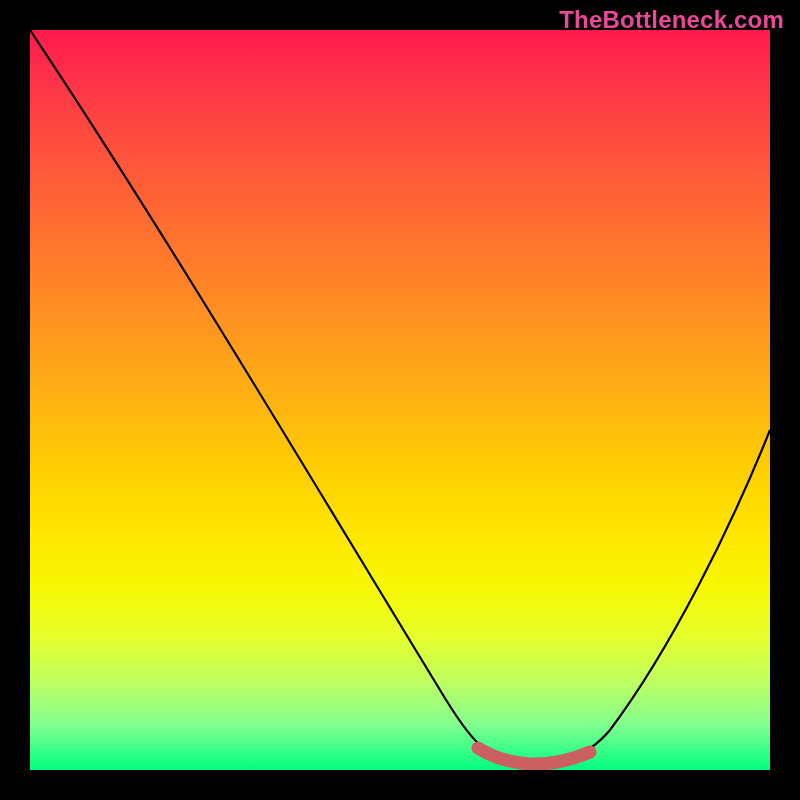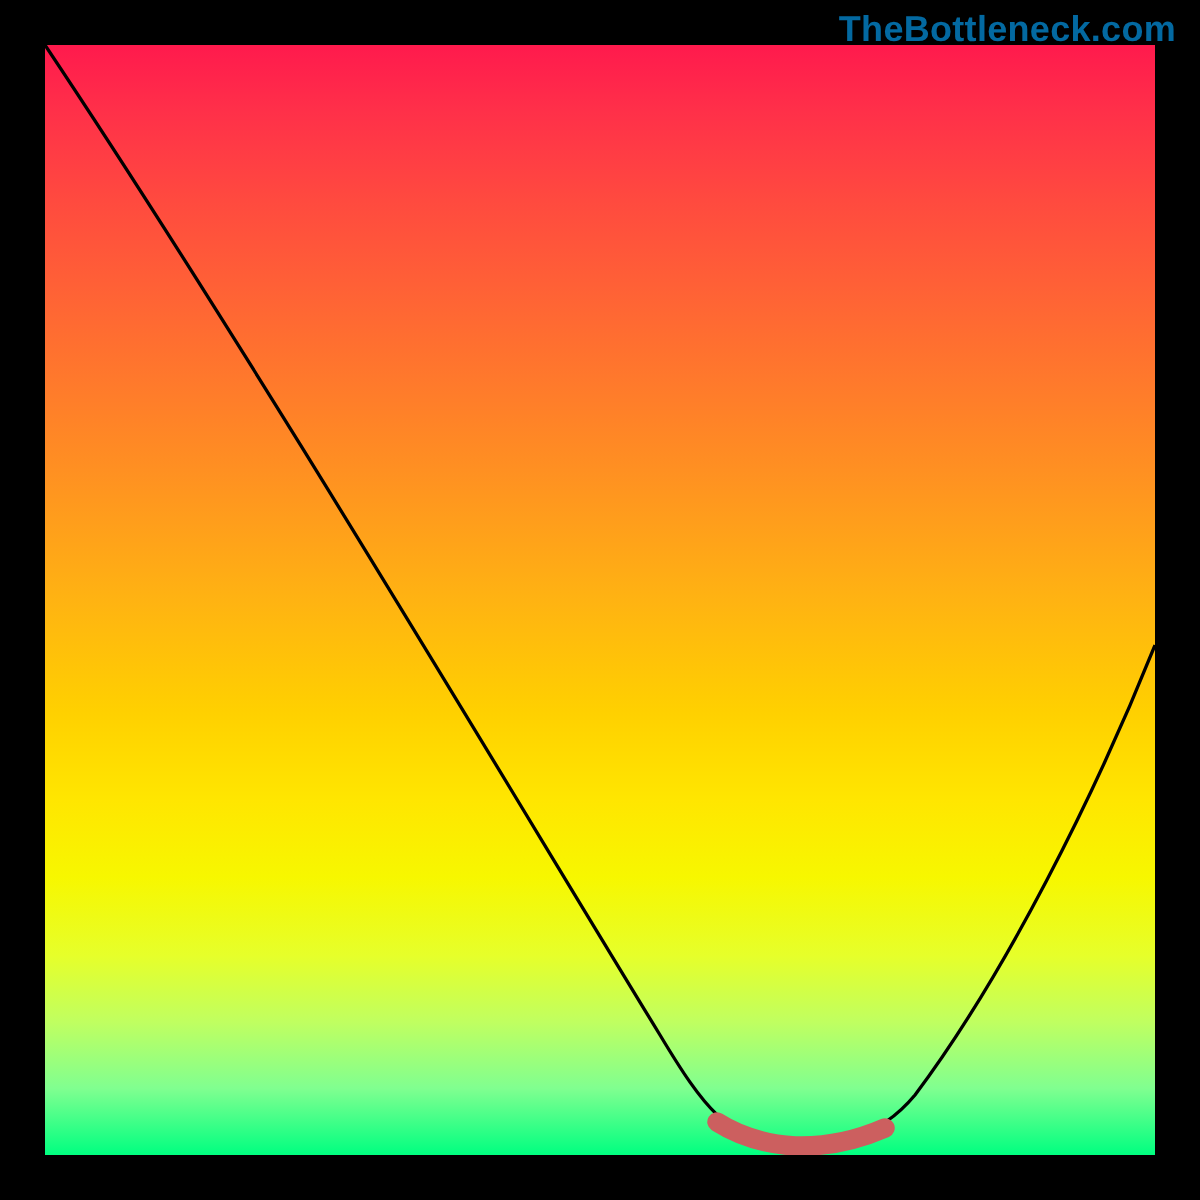--- a/index.html
+++ b/index.html
@@ -40,21 +40,21 @@
       #00ff80 100%
     );
   }
   .watermark {
     position: absolute;
     top: 6px;
     right: 16px;
     font-family: Arial, Helvetica, sans-serif;
     font-size: 24px;
     font-weight: 600;
-    color: #0369a1;
+    color: #ec4899;
     letter-spacing: 0.2px;
   }
   svg.curve {
     position: absolute;
     left: 0;
     top: 0;
     width: 740px;
     height: 740px;
   }
   .marker {

